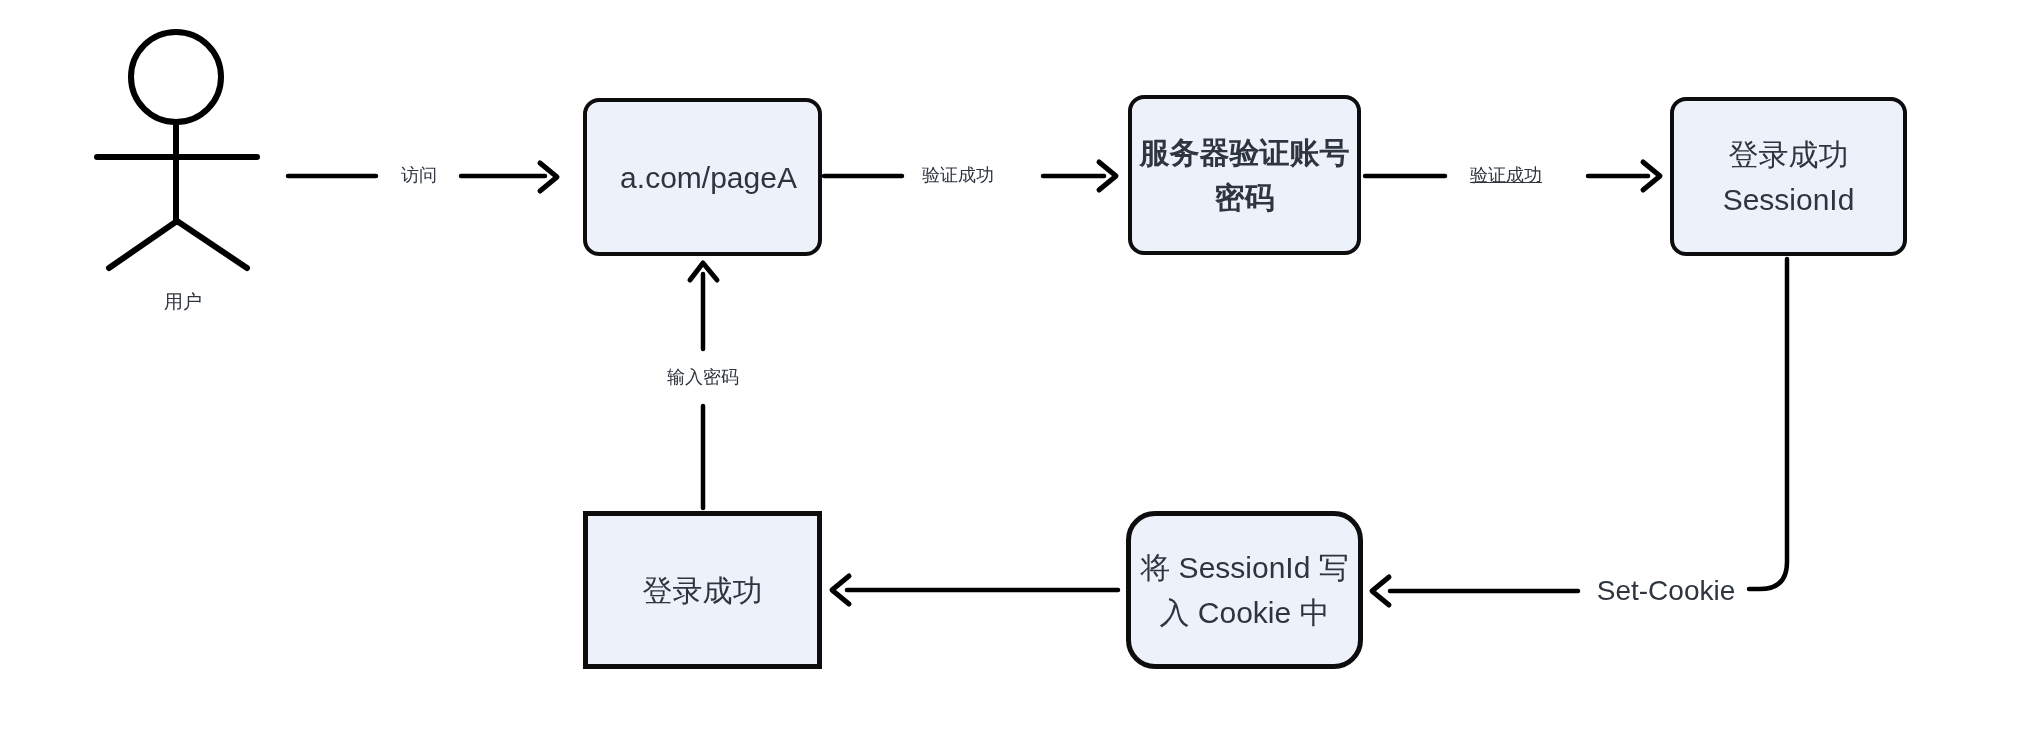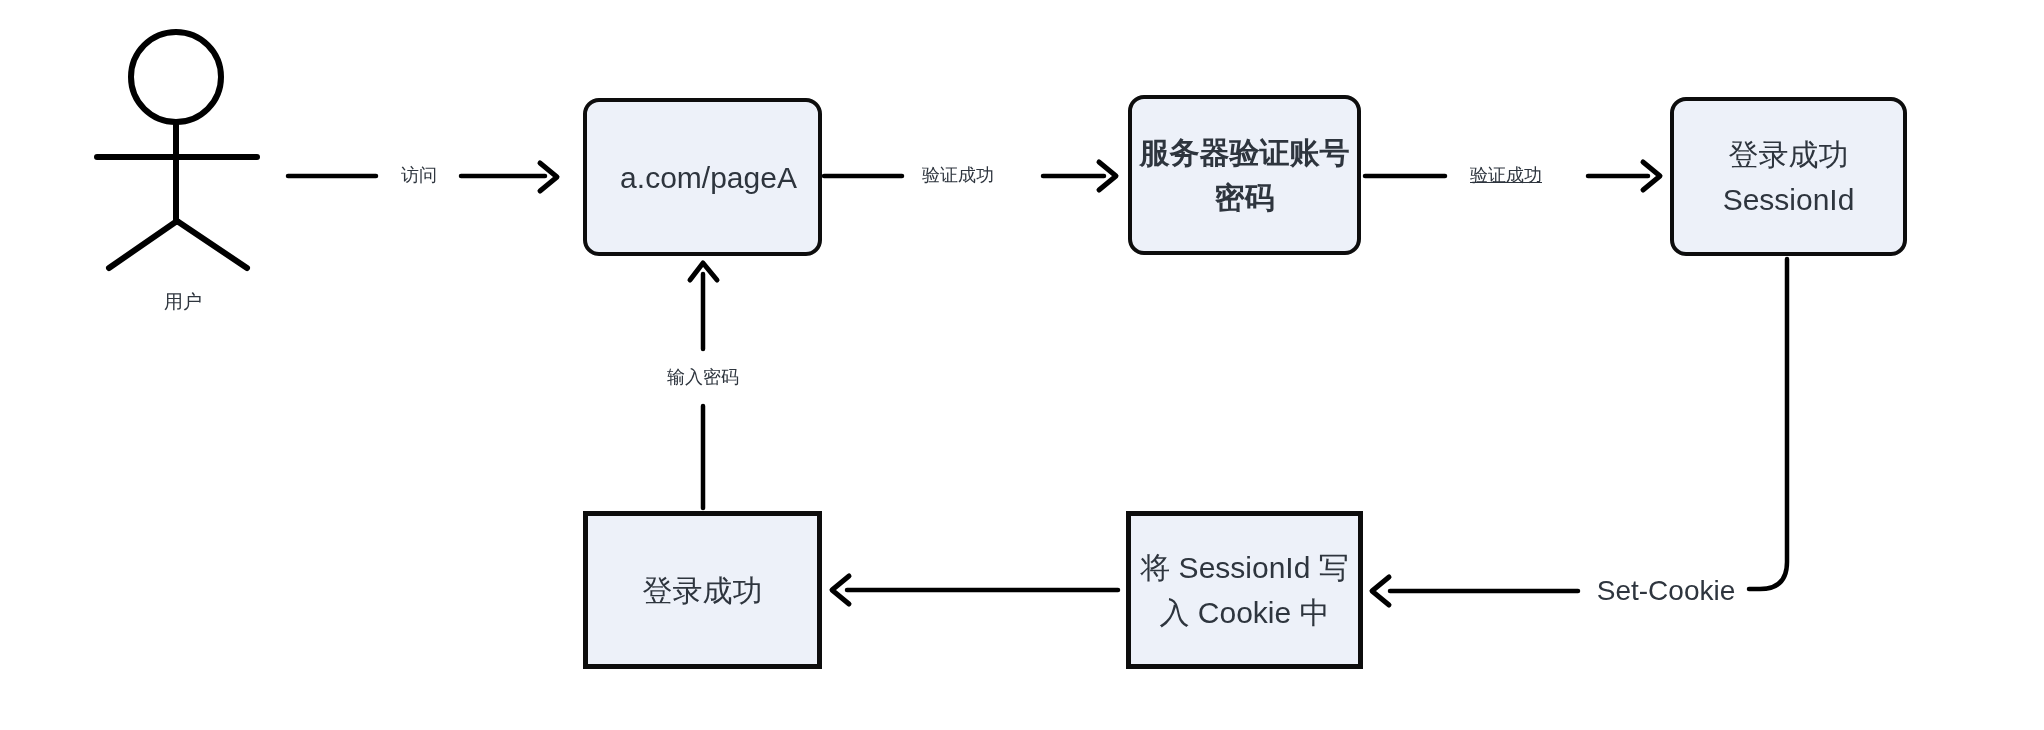--- a/index.html
+++ b/index.html
@@ -116,21 +116,21 @@
   <div class="node rounded" style="left:1128px; top:95px; width:233px; height:160px;font-weight:bold;">
     <span class="node-label">服务器验证账号
 密码</span>
   </div>
 
   <div class="node rounded" style="left:1670px; top:97px; width:237px; height:159px;">
     <span class="node-label">登录成功
 SessionId</span>
   </div>
 
-  <div class="node sharp" style="left:1126px; top:511px; width:237px; height:158px;">
+  <div class="node sharp" style="left:1126px; top:511px; width:237px; height:158px;border-radius:29px;">
     <span class="node-label">将 SessionId 写
 入 Cookie 中</span>
   </div>
 
   <div class="node sharp" style="left:583px; top:511px; width:239px; height:158px;">
     <span class="node-label">登录成功</span>
   </div>
 
   <div class="edge-label" style="left:419px; top:175px;">访问</div>
 

